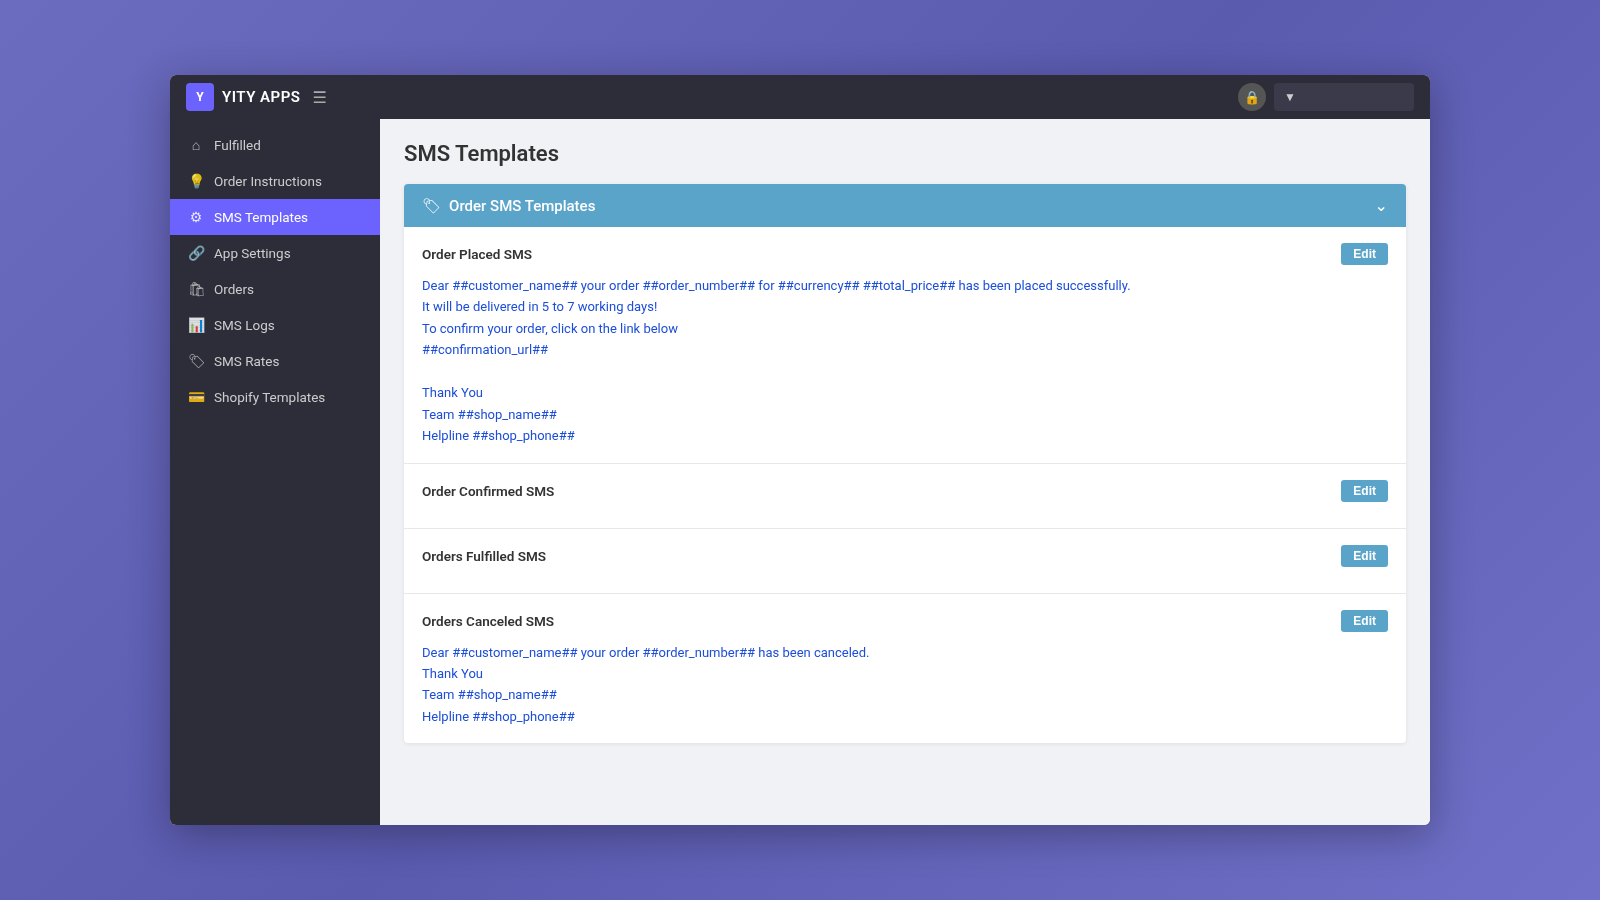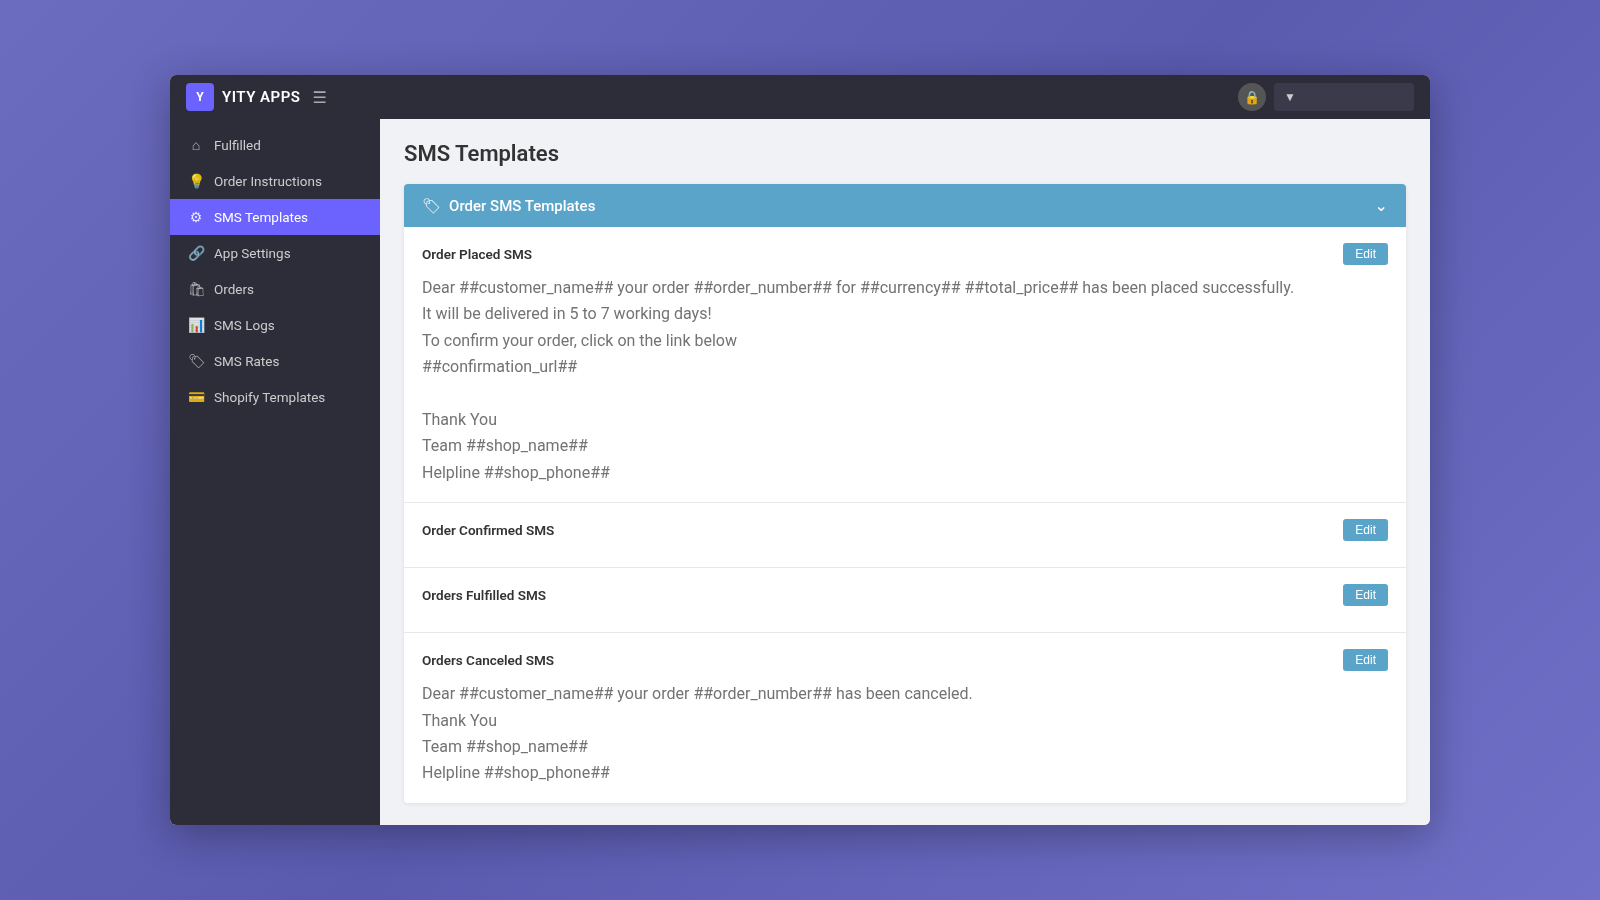--- a/index.html
+++ b/index.html
@@ -183,24 +183,25 @@
       color: #333;
     }
     .edit-btn {
       background: #5ba4c9;
       color: white;
       border: none;
       border-radius: 3px;
       padding: 4px 12px;
       font-size: 12px;
       cursor: pointer;
+      font-weight: bold;
     }
     .template-body {
-      font-size: 16px;
-      color: #737373;
+      font-size: 13px;
+      color: #1d4ed8;
       line-height: 1.65;
       white-space: pre-line;
     }
   </style>
 </head>
 <body>
 
 <div class="window">
 
   <div class="topbar">

